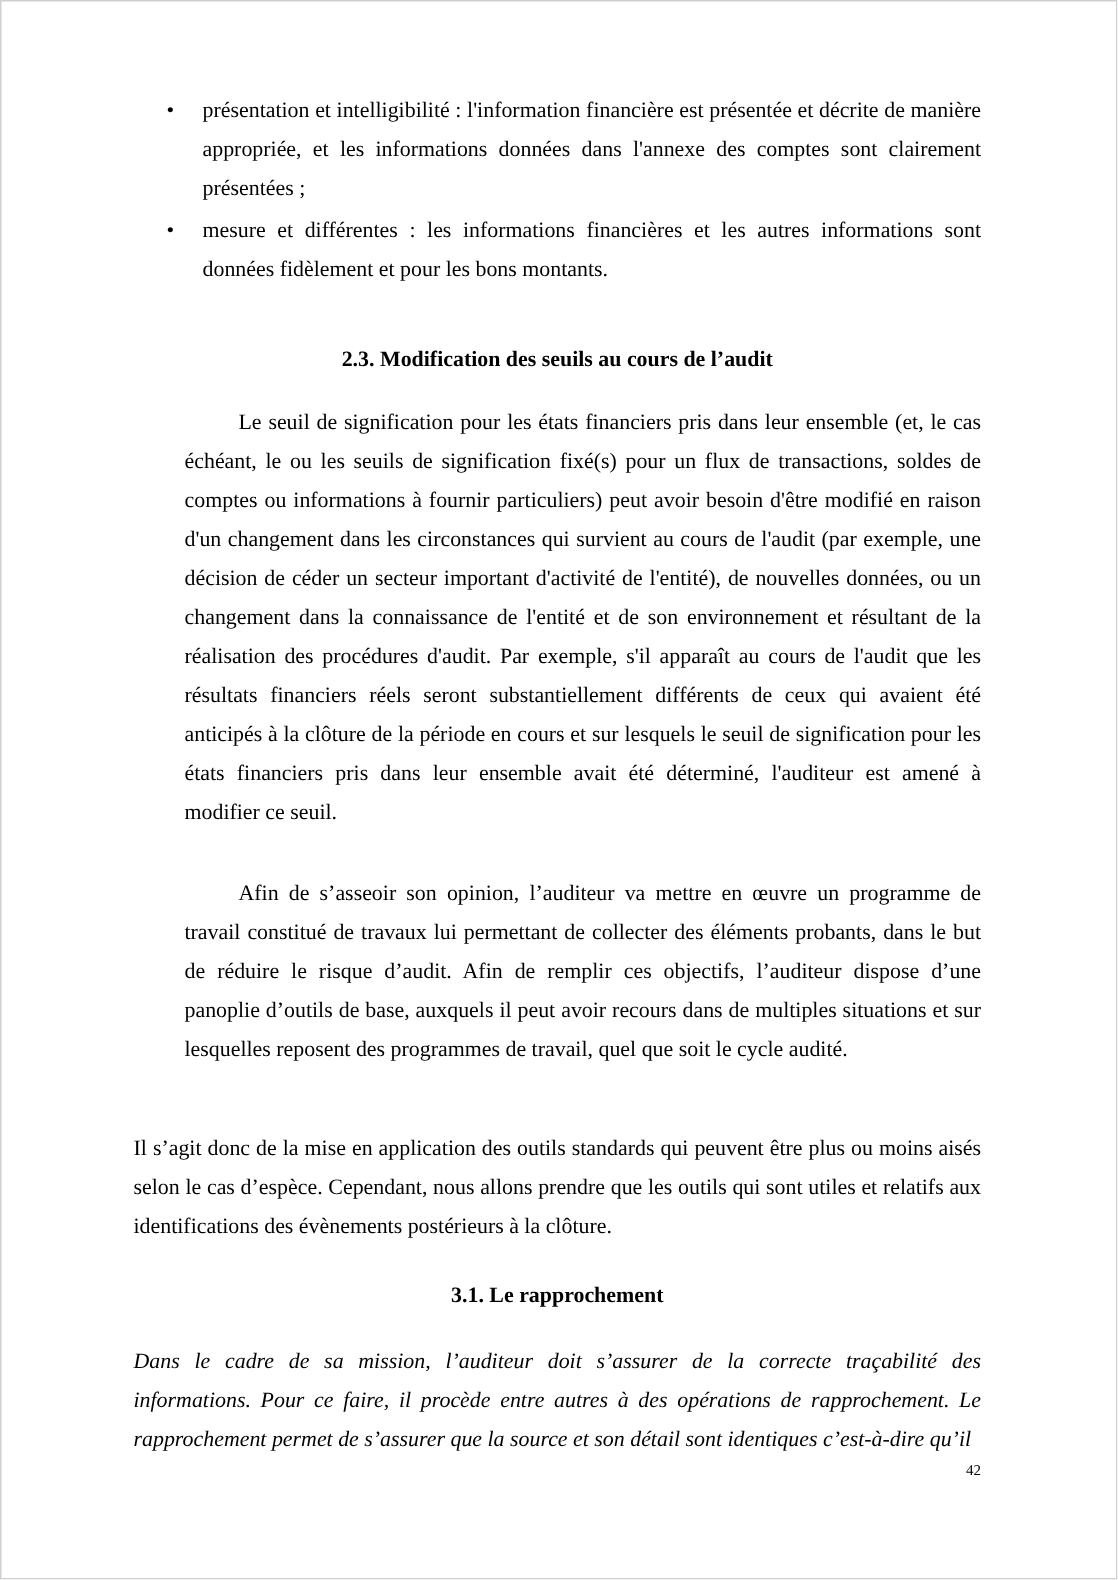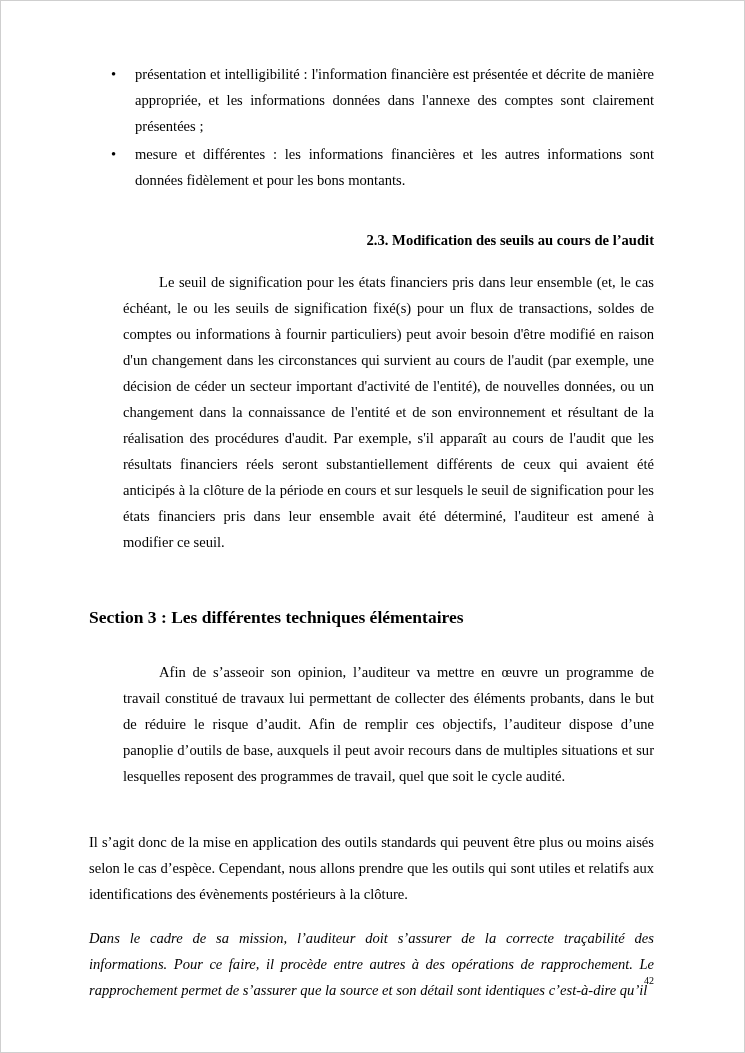--- a/index.html
+++ b/index.html
@@ -34,21 +34,21 @@
   .bullet-item .bullet-dot {
     position: absolute;
     left: 22px;
     top: 0;
   }
   .bold { font-weight: normal; }
   h3.sub-heading {
     font-size: 14.6px;
     font-weight: bold;
     margin: 34px 0 0 0;
-    text-align: right;
+    text-align: center;
     line-height: 26px;
   }
   p.body-para {
     margin: 16px 0 0 0;
   }
   p.first-indent {
     text-indent: 36px;
     margin-left: 34px;
   }
   h2.section-heading {
@@ -77,24 +77,24 @@
     </li>
     <li class="bullet-item">
       <span class="bullet-dot">•</span><span class="bold">mesure et différentes</span><span> : les informations financières et les autres informations sont données fidèlement et pour les bons montants.</span>
     </li>
   </ul>
 
   <h3 class="sub-heading">2.3. Modification des seuils au cours de l’audit</h3>
 
   <p class="body-para first-indent">Le seuil de signification pour les états financiers pris dans leur ensemble (et, le cas échéant, le ou les seuils de signification fixé(s) pour un flux de transactions, soldes de comptes ou informations à fournir particuliers) peut avoir besoin d'être modifié en raison d'un changement dans les circonstances qui survient au cours de l'audit (par exemple, une décision de céder un secteur important d'activité de l'entité), de nouvelles données, ou un changement dans la connaissance de l'entité et de son environnement et résultant de la réalisation des procédures d'audit. Par exemple, s'il apparaît au cours de l'audit que les résultats financiers réels seront substantiellement différents de ceux qui avaient été anticipés à la clôture de la période en cours et sur lesquels le seuil de signification pour les états financiers pris dans leur ensemble avait été déterminé, l'auditeur est amené à modifier ce seuil.</p>
 
-  <h2 class="section-heading">Section 3 : Les différentes techniques élémentaires</h2>
 
   <p class="body-para first-indent" style="margin-top: 28px;">Afin de s’asseoir son opinion, l’auditeur va mettre en œuvre un programme de travail constitué de travaux lui permettant de collecter des éléments probants, dans le but de réduire le risque d’audit. Afin de remplir ces objectifs, l’auditeur dispose d’une panoplie d’outils de base, auxquels il peut avoir recours dans de multiples situations et sur lesquelles reposent des programmes de travail, quel que soit le cycle audité.</p>
 
   <p class="body-para" style="margin-top: 40px;">Il s’agit donc de la mise en application des outils standards qui peuvent être plus ou moins aisés selon le cas d’espèce. Cependant, nous allons prendre que les outils qui sont utiles et relatifs aux identifications des évènements postérieurs à la clôture.</p>
 
+  <h3 class="sub-heading" style="margin-top: 20px;">3.1. Le rapprochement</h3>
 
   <p class="body-para" style="margin-top: 18px; font-style: italic;">Dans le cadre de sa mission, l’auditeur doit s’assurer de la correcte traçabilité des informations. Pour ce faire, il procède entre autres à des opérations de rapprochement. Le rapprochement permet de s’assurer que la source et son détail sont identiques c’est-à-dire qu’il</p>
 
   <div class="page-number">42</div>
 
 </div>
 
 </body></html>

